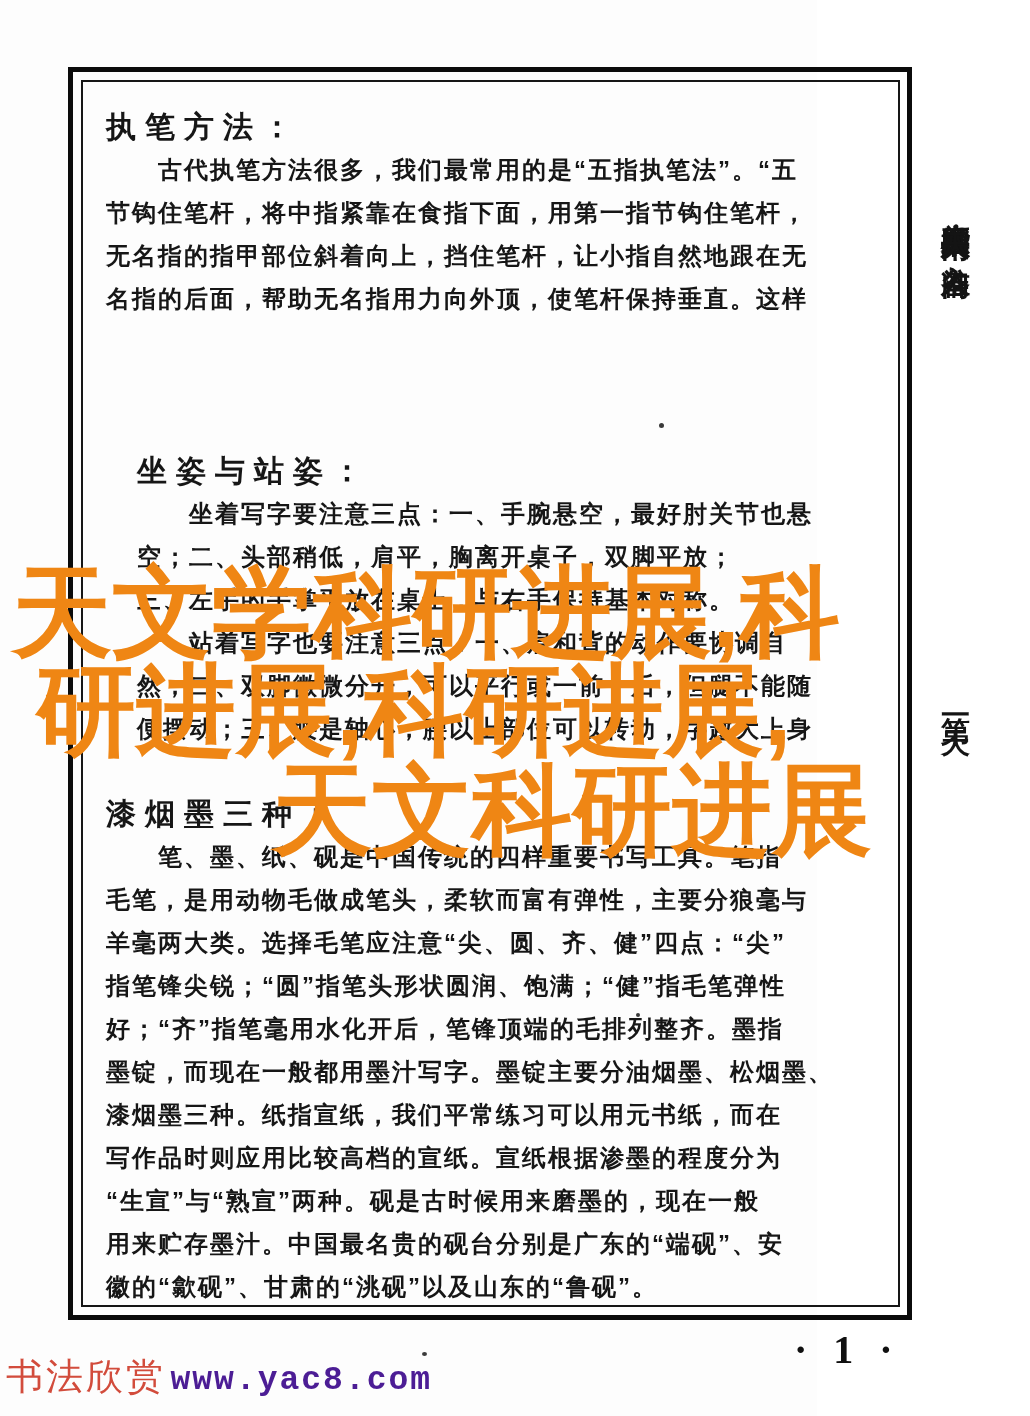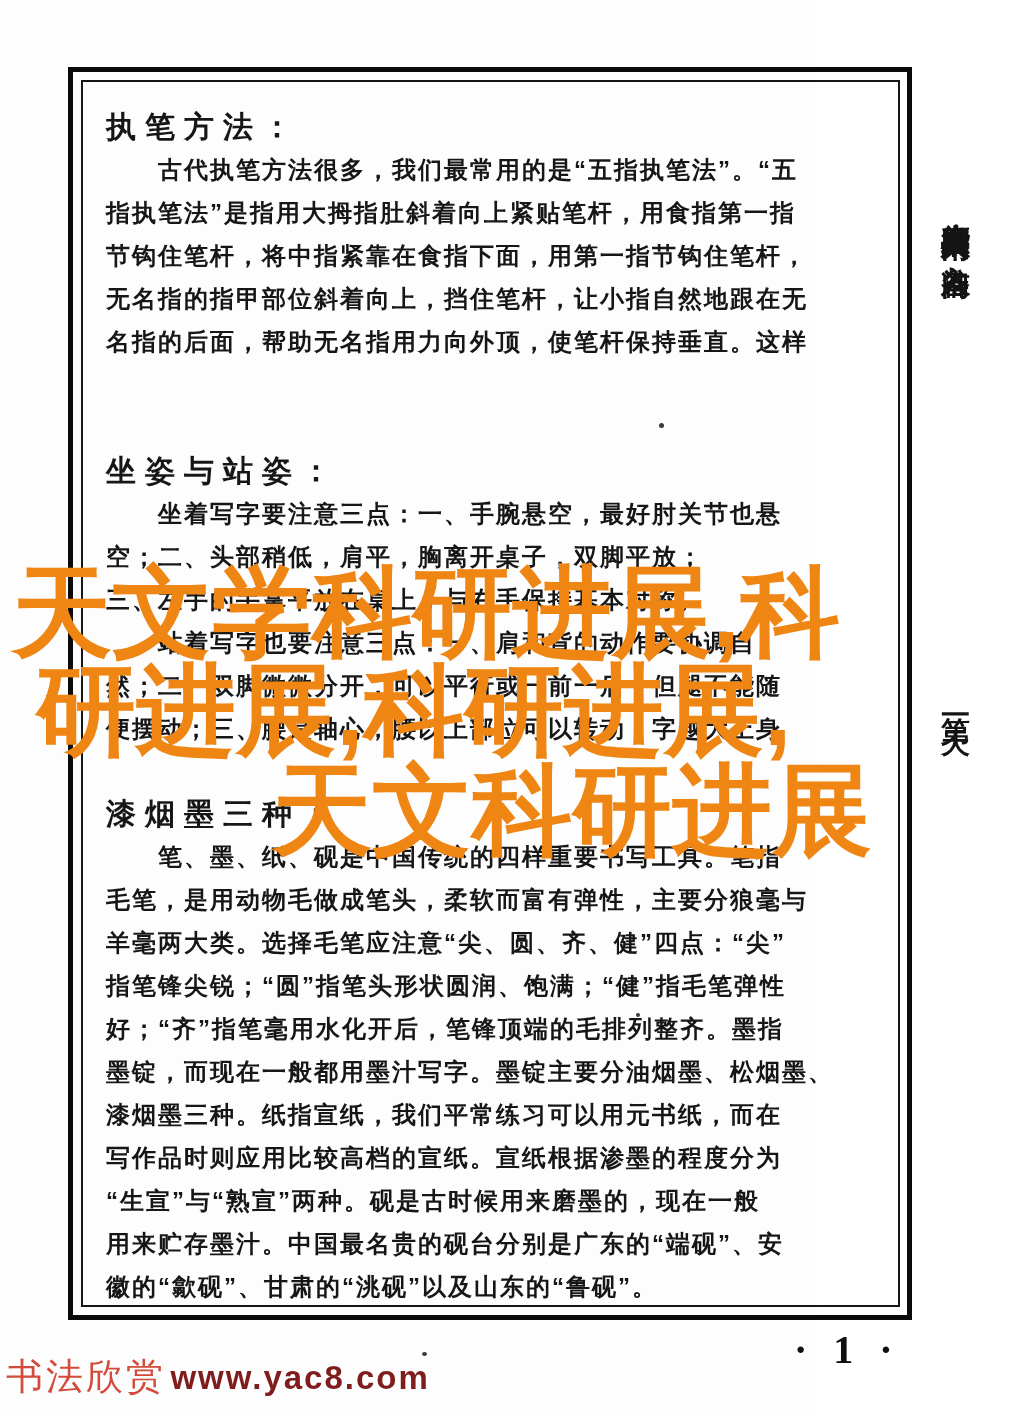--- a/index.html
+++ b/index.html
@@ -28,21 +28,21 @@
     color:#161616; font-weight:bold;
   }
   .sec-title {
     font-size:30px; line-height:42px; letter-spacing:9px; white-space:nowrap;
   }
   .bodyline {
     font-size:24px; line-height:43px; height:43px;
     letter-spacing:2px; white-space:nowrap;
   }
   #section-1 { top:106px; }
-  #section-2 { top:450px; }
+  #section-2 { top:450px;margin-left:31px; }
   #section-2 .bodyline { line-height:43px; height:43px; }
   #section-3 { top:793px; }
   
   .wm {
     position:absolute; color:#ef8614; font-weight:900;
     font-size:100px; line-height:100px; white-space:nowrap;
     letter-spacing:0px; font-family:"Liberation Sans", sans-serif;
   }
   #wm-line-1 { left:12px;  top:562px; }
   #wm-line-2 { left:36px;  top:660px; }
@@ -64,41 +64,40 @@
   }
   
   .footer {
     position:absolute; left:6px; top:1352px; white-space:nowrap;
   }
   .footer-site {
     font-size:37px; color:#d24c3c; letter-spacing:3px;
     font-family:"Liberation Serif", serif;
   }
   .footer-url {
-    font-size:33px; color:#7f1d1d; letter-spacing:2px; font-weight:bold;
-    font-family:Liberation Sans, sans-serif;
+    font-size:33px; color:#4c1d95; letter-spacing:2px; font-weight:bold;
+    font-family:Liberation Mono, monospace;
   }
   
   .speck { position:absolute; background:#3a3a3a; border-radius:50%; }
   #speck-1 { left:659px; top:423px; width:5px; height:5px; }
   #speck-2 { left:636px; top:1013px; width:4px; height:4px; }
   #speck-3 { left:422px; top:1352px; width:5px; height:4px; }
 </style>
 </head>
 <body>
 
 <div class="page">
 
   <div class="frame-outer"></div>
   <div class="frame-inner"></div>
 
   <div class="section" id="section-1">
     <div class="sec-title">执笔方法：</div>
     <div class="bodyline">　　古代执笔方法很多，我们最常用的是“五指执笔法”。“五</div>
-    <div class="bodyline">指执笔法”是指用大拇指肚斜着向上紧贴笔杆，用食指第一指</div>
     <div class="bodyline">节钩住笔杆，将中指紧靠在食指下面，用第一指节钩住笔杆，</div>
     <div class="bodyline">无名指的指甲部位斜着向上，挡住笔杆，让小指自然地跟在无</div>
     <div class="bodyline">名指的后面，帮助无名指用力向外顶，使笔杆保持垂直。这样</div>
   </div>
 
   <div class="section" id="section-2">
     <div class="sec-title">坐姿与站姿：</div>
     <div class="bodyline">　　坐着写字要注意三点：一、手腕悬空，最好肘关节也悬</div>
     <div class="bodyline">空；二、头部稍低，肩平，胸离开桌子，双脚平放；</div>
     <div class="bodyline">三、左手的手掌平放在桌上，与右手保持基本对称。</div>

